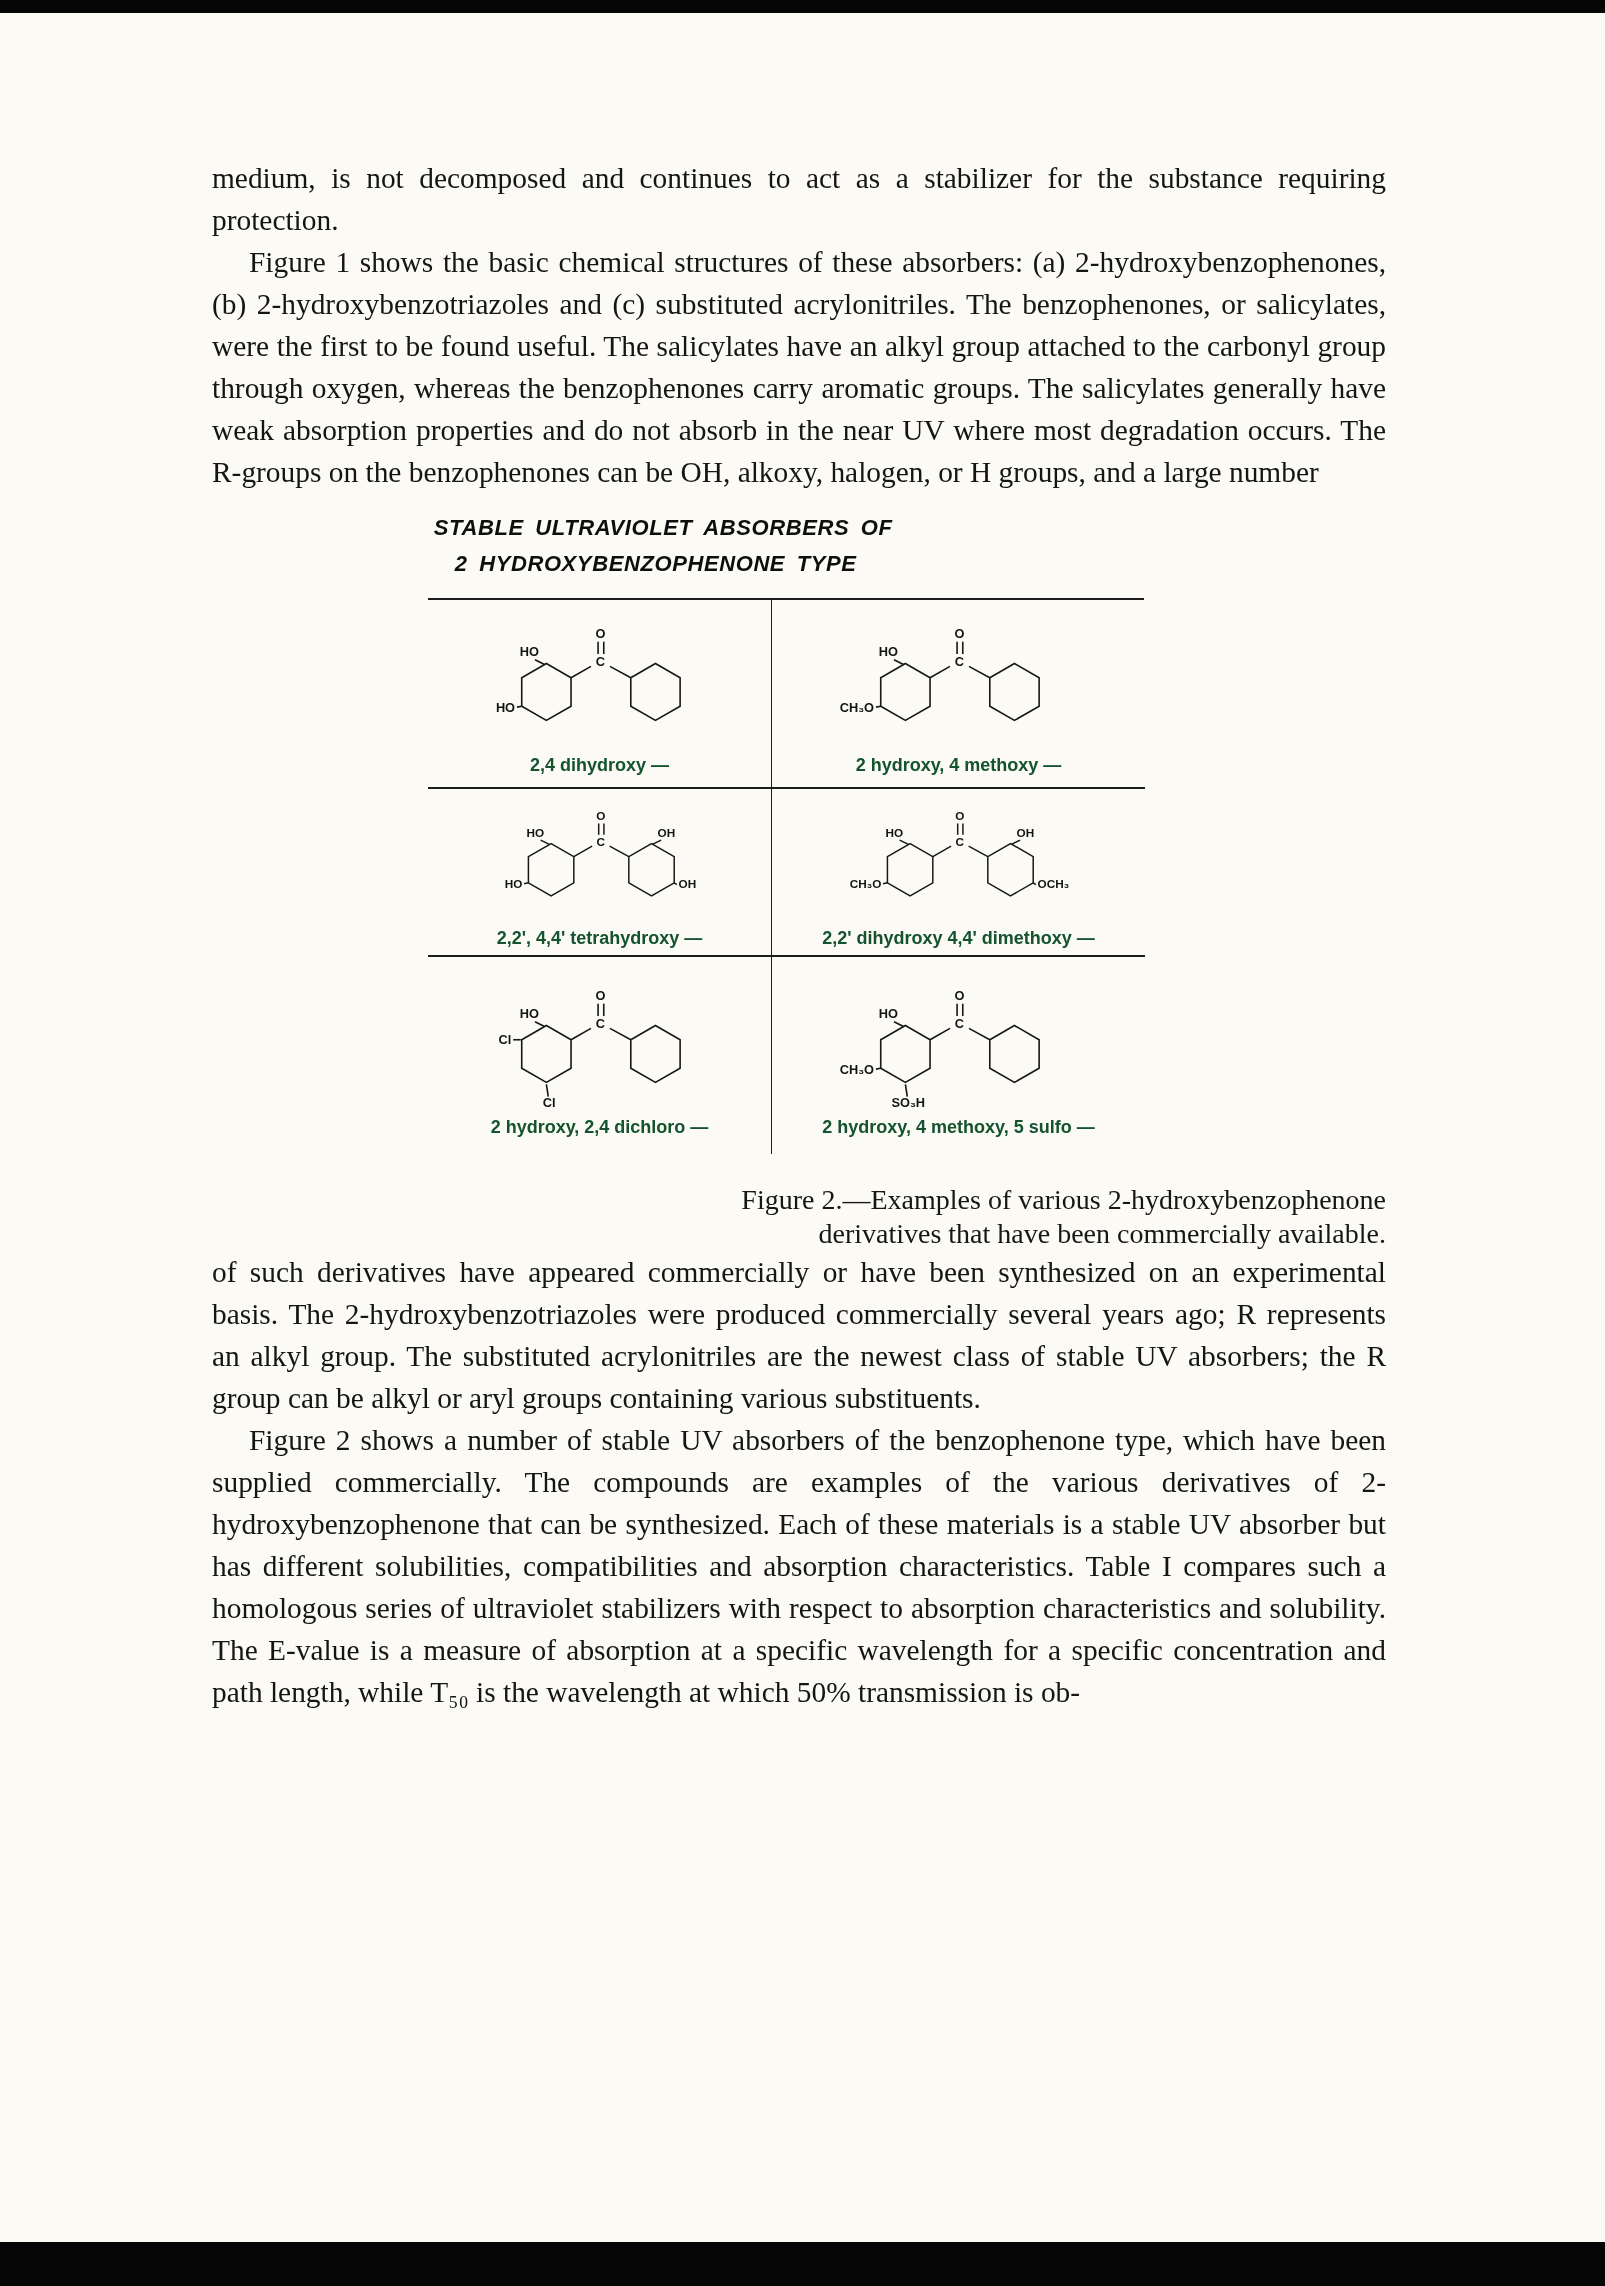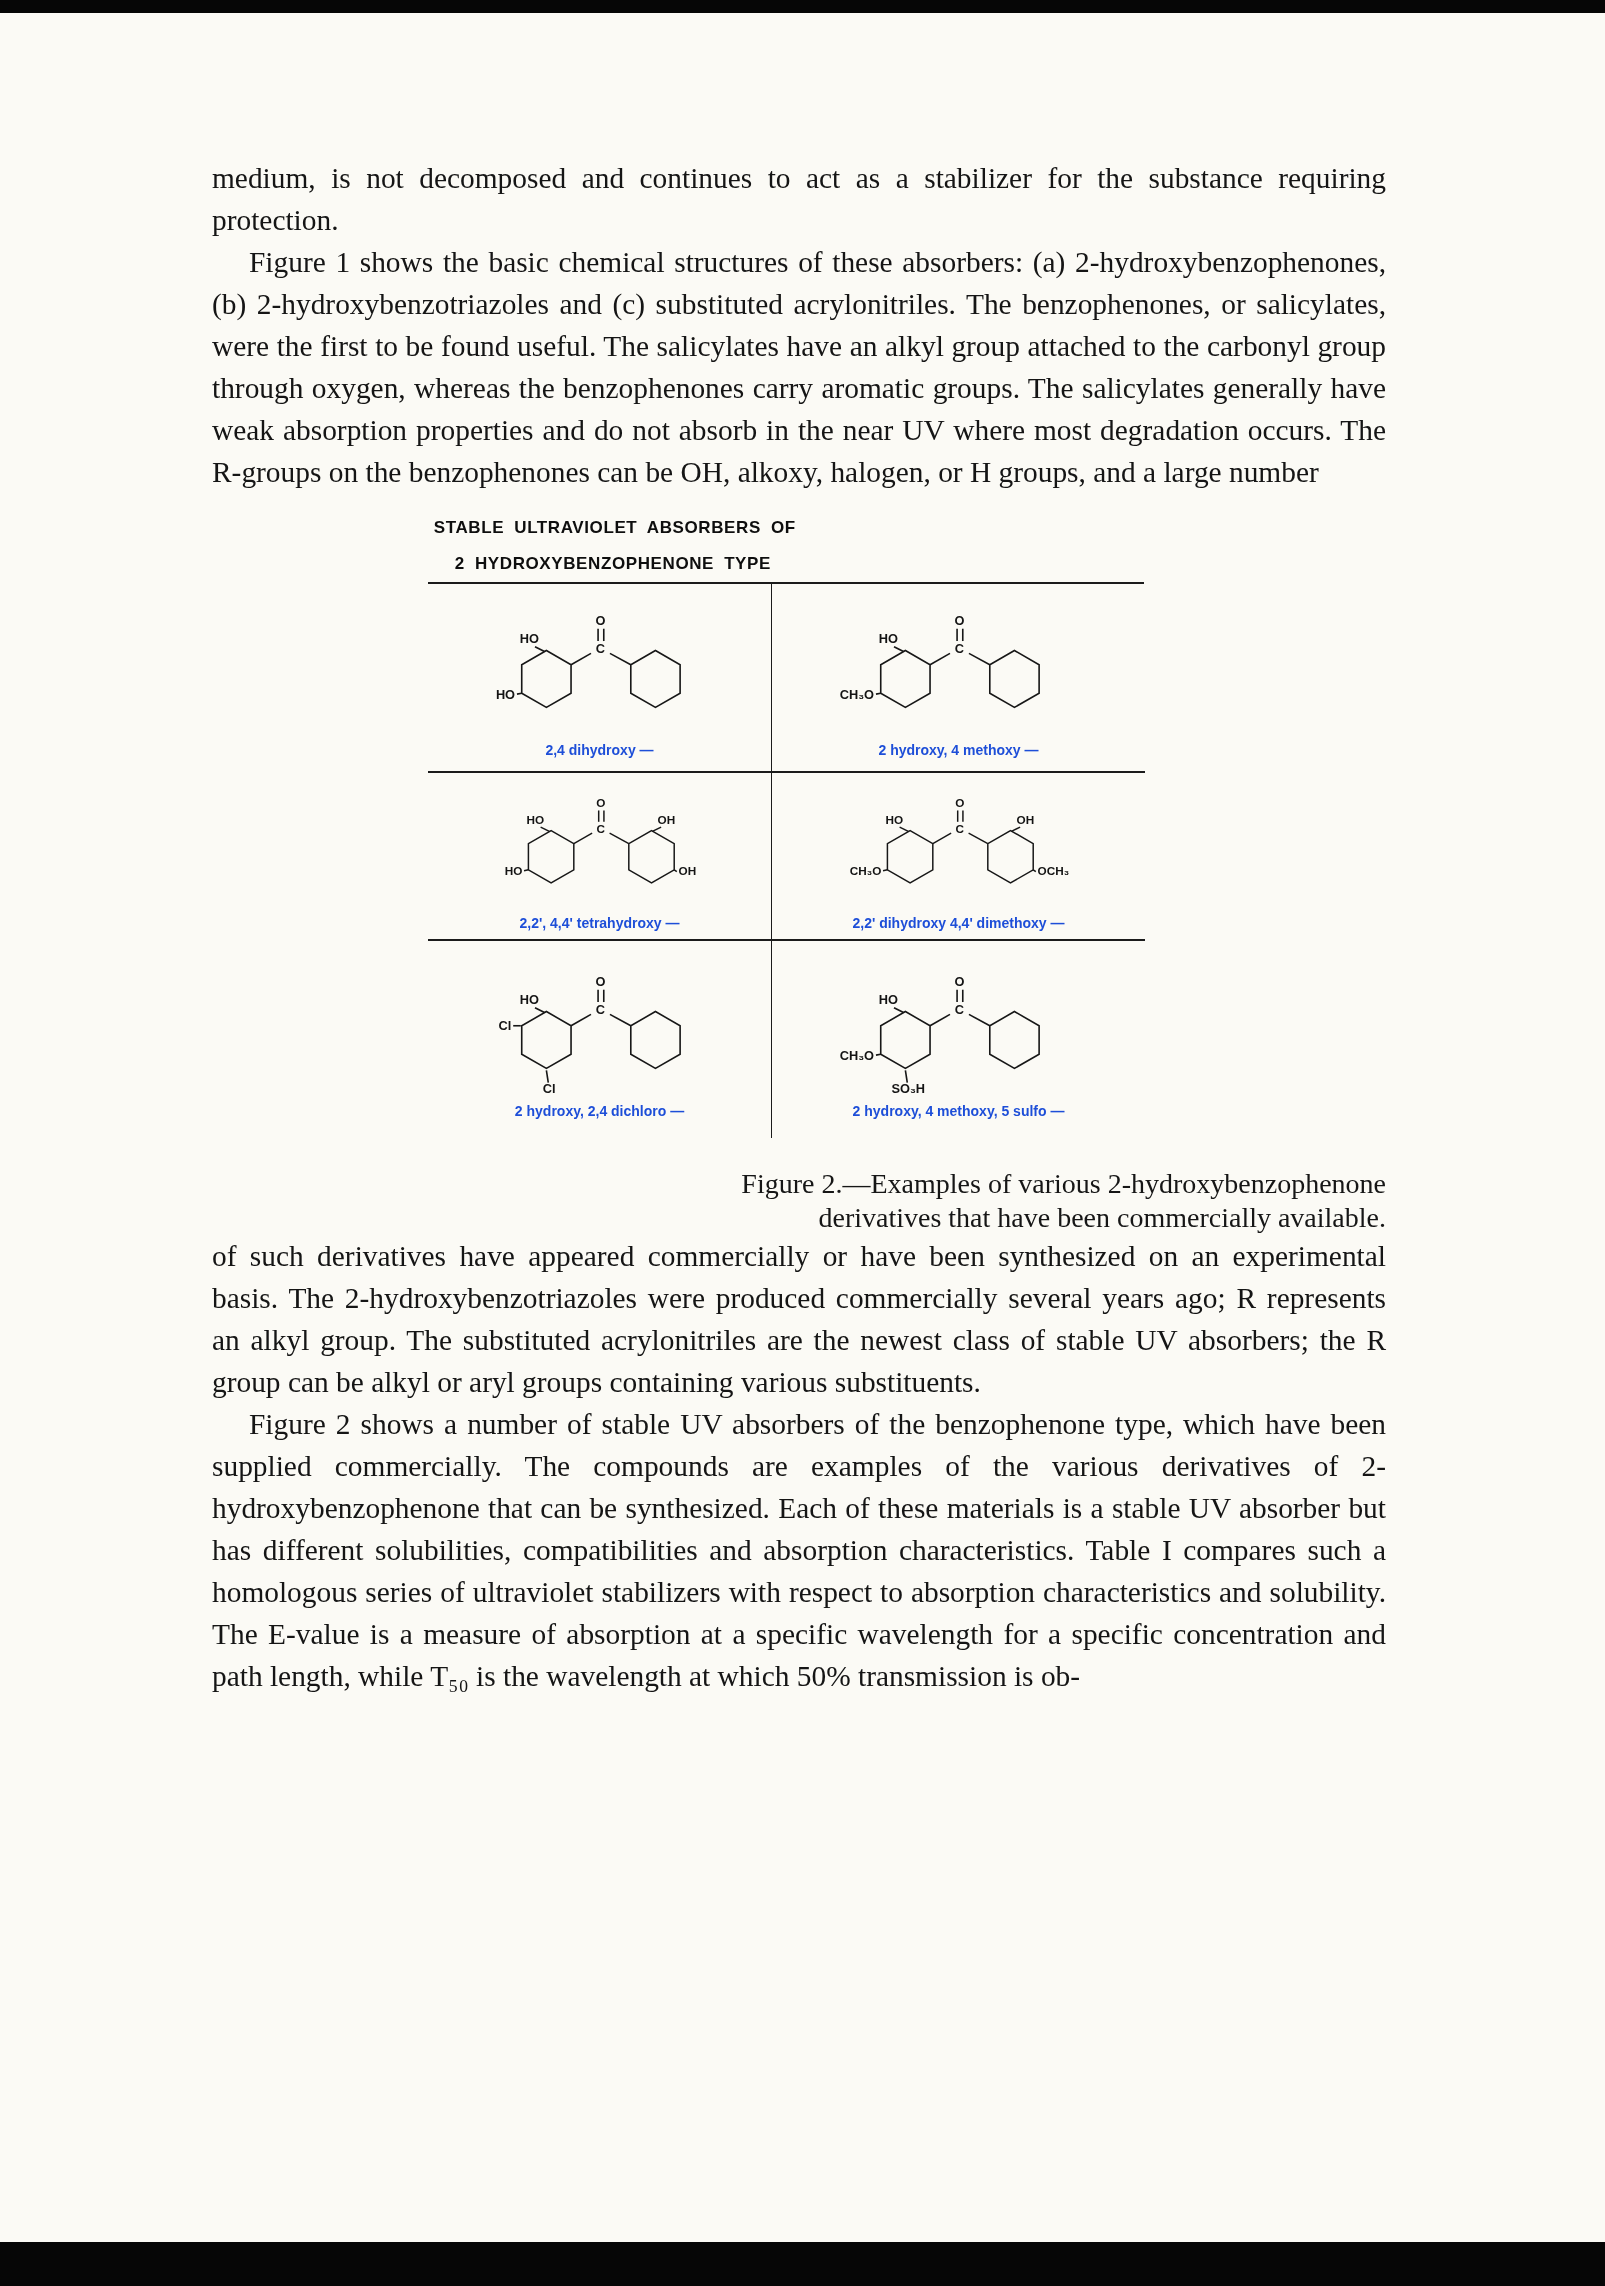--- a/index.html
+++ b/index.html
@@ -18,35 +18,35 @@
 
   .body-text{font-size:29.4px;line-height:42px;text-align:justify;color:#151515}
   .body-text p{margin:0}
   .body-text p.indent{text-indent:37px}
   #para1{margin-top:33px}
   #para3{}
 
   .figure{margin-left:216px;width:716px;margin-top:17.4px}
   .fig-title{
     font-family:"Liberation Sans",sans-serif;font-weight:700;
-    font-size:17px;line-height:36px;letter-spacing:0.6px;word-spacing:4.8px;
-    padding-left:5.8px;margin-bottom:0;color:#0e0e0e;
+    font-size:22px;line-height:36px;letter-spacing:0.6px;word-spacing:4.8px;
+    padding-left:5.8px;margin-bottom:16px;color:#0e0e0e;font-style:italic;
   }
   .fig-title .line2{padding-left:21px}
 
   .fig-grid{display:grid;grid-template-columns:344px 373px;border-top:2.9px solid #1b1b1b}
   .fig-cell{display:flex;flex-direction:column;align-items:center;justify-content:center;padding:1.9px 0}
   .cell-left{border-right:1.9px solid #1b1b1b}
   .sep-bottom{border-bottom:2.9px solid #1b1b1b}
   .row-1{height:183px}.row-2{height:162px}.row-3{height:193px}
   .row-2 .struct-svg svg{width:220px;height:132px}
 
   .struct-label{
-    font-family:"Liberation Sans",sans-serif;font-weight:700;font-size:14px;
-    color:#1d4ed8;margin-top:1px;white-space:nowrap;text-align:center;
+    font-family:"Liberation Sans",sans-serif;font-weight:700;font-size:18px;
+    color:#14532d;margin-top:1px;white-space:nowrap;text-align:center;
   }
   .struct-svg svg{overflow:visible;display:block}
   .struct-svg .ring{fill:none;stroke:#171717;stroke-width:1.7}
   .struct-svg .bond{stroke:#171717;stroke-width:1.7}
   .struct-svg .atom{font-family:"Liberation Sans",sans-serif;font-weight:700;font-size:13.5px;fill:#141414}
 
   .caption{margin-top:29px;text-align:right;font-size:28px;line-height:34px;color:#161616}
 </style>
 </head>
 <body>

